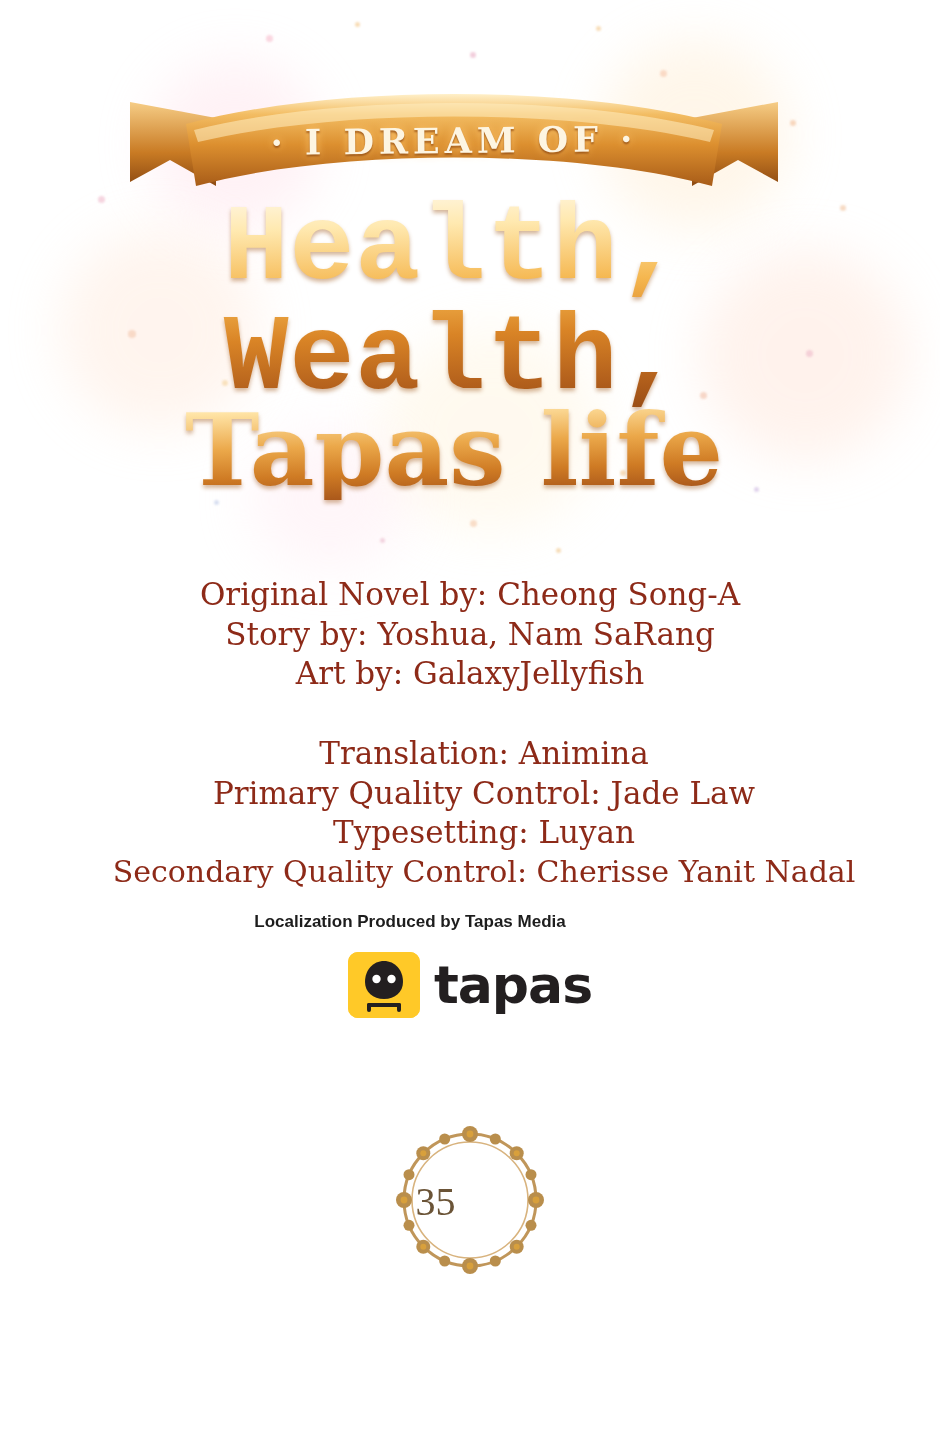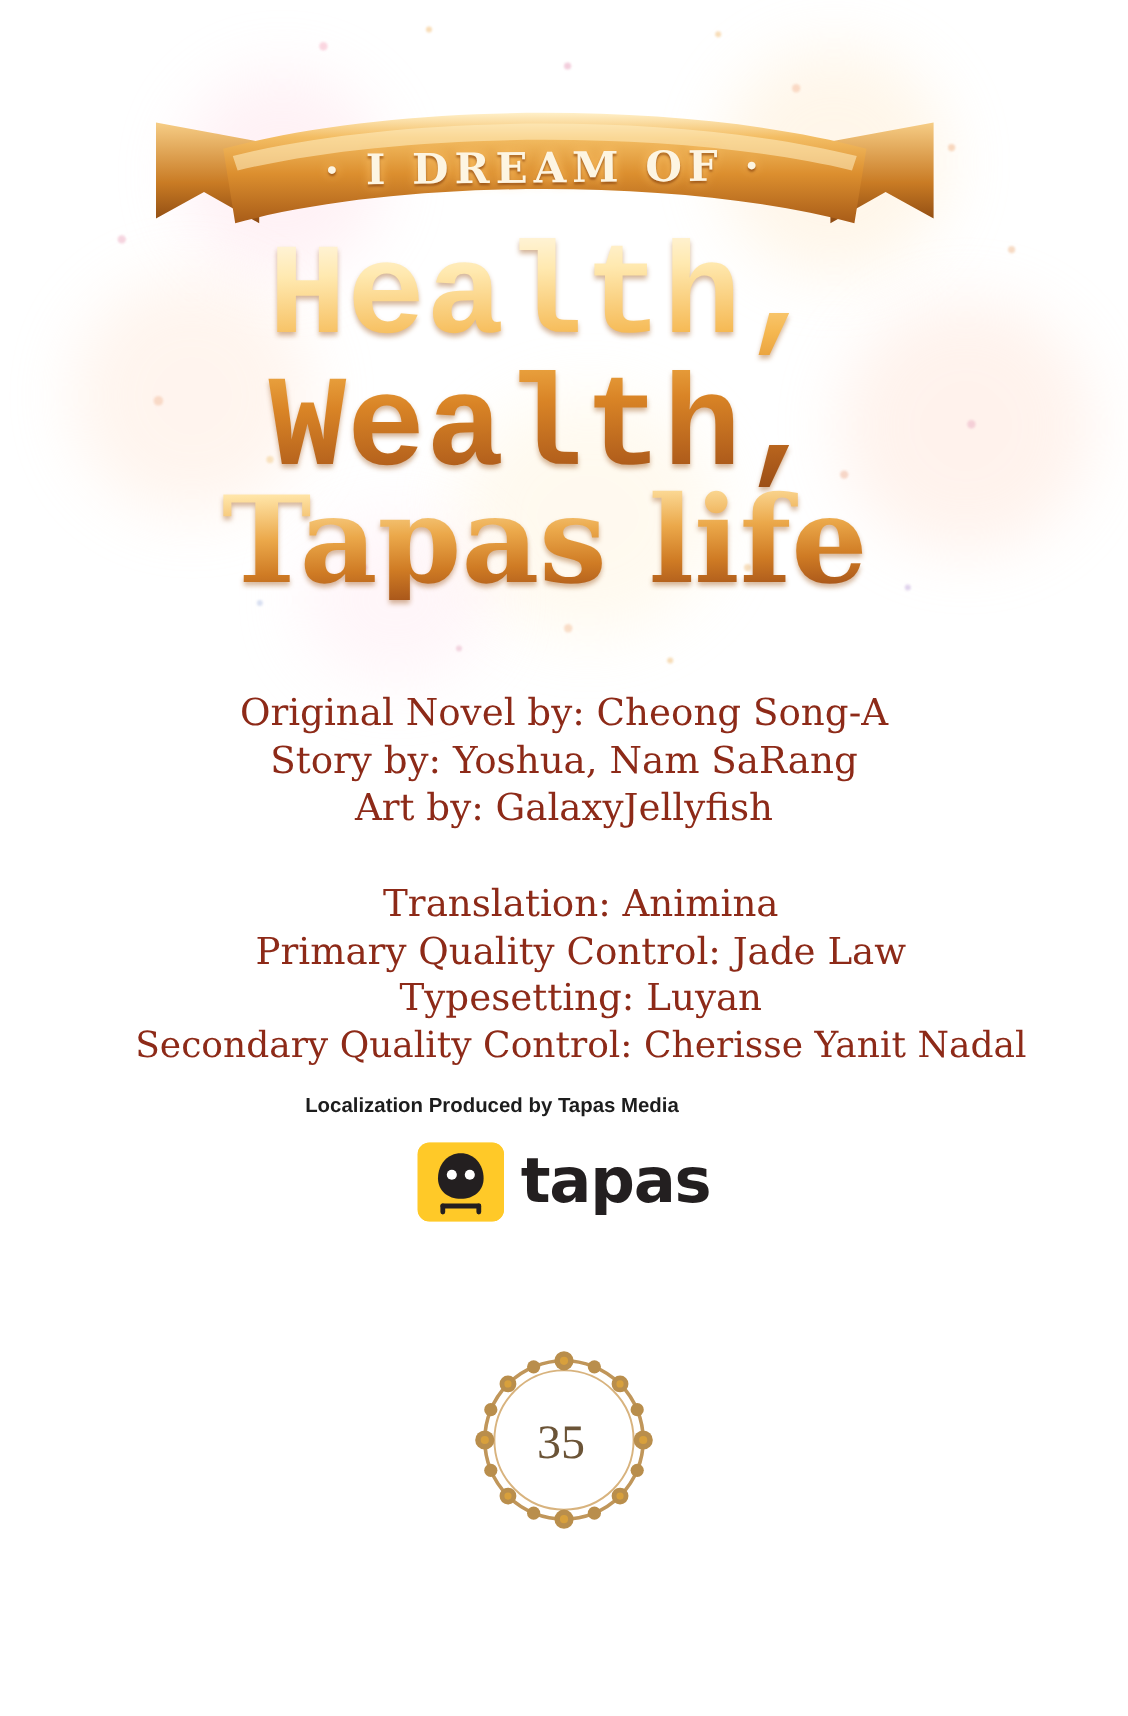--- a/index.html
+++ b/index.html
@@ -169,21 +169,20 @@
     text-align: center;
   }
   .page-orn .num {
     position: absolute;
     left: 0; top: 73px;
     width: 871px;
     text-align: center;
     font-family: "Liberation Serif", serif;
     font-size: 40px;
     color: #6b5437;
-    padding-left: 32px;
   }
 </style>
 </head>
 <body>
 
 <div class="sparkle-layer">
   <div class="glow" style="left:150px;top:60px;width:170px;height:170px;background:#ffd9e4;"></div>
   <div class="glow" style="left:600px;top:40px;width:190px;height:190px;background:#ffe6c2;"></div>
   <div class="glow" style="left:60px;top:230px;width:200px;height:200px;background:#ffe2cf;"></div>
   <div class="glow" style="left:700px;top:250px;width:210px;height:210px;background:#ffdccb;"></div>

